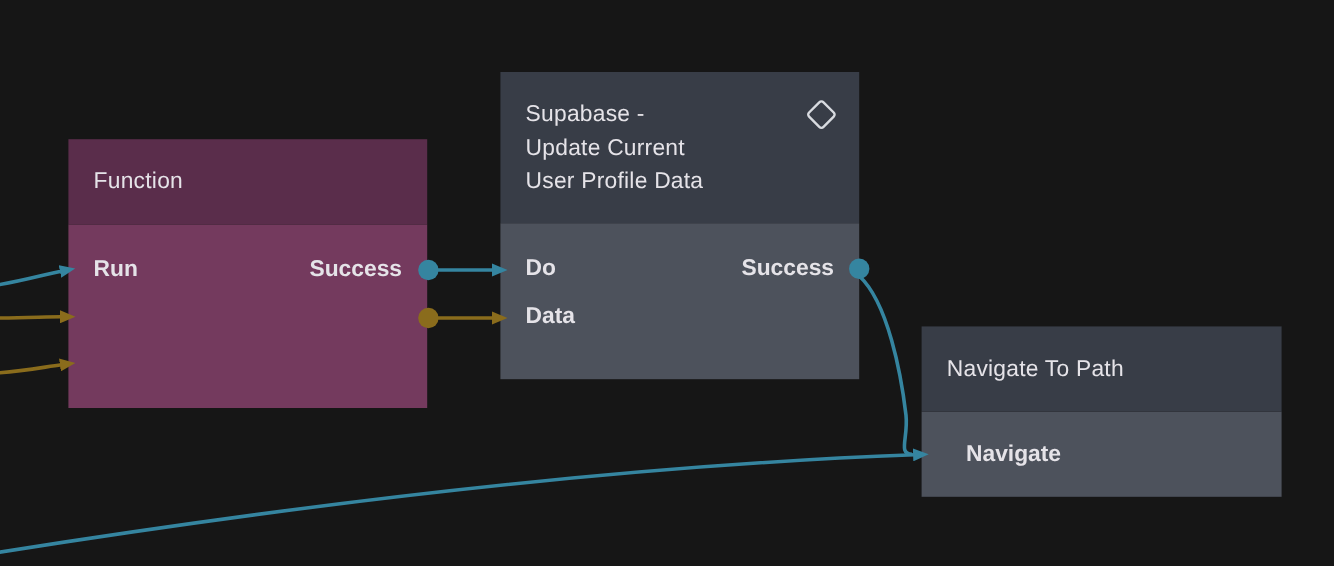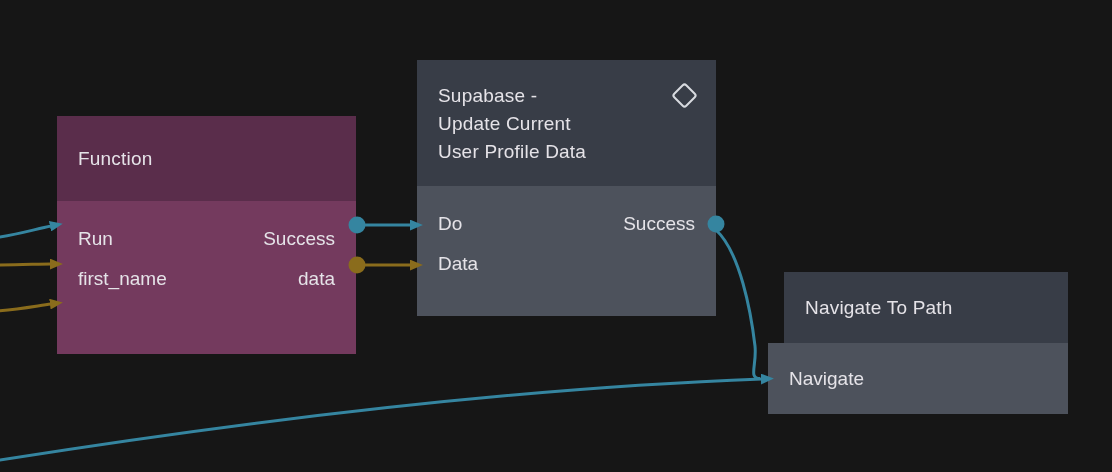--- a/index.html
+++ b/index.html
@@ -28,32 +28,33 @@
     letter-spacing: 0.2px;
   }
   .node-title { white-space: pre-line; line-height: 28px; }
   .node-body { padding-top: 18px; }
   .port-row {
     height: 40px;
     display: flex;
     align-items: center;
     justify-content: space-between;
     padding: 0 21px;
+    font-weight: bold;
   }
   .port-label { font-size: 19px; }
   
-  .node-function .node-header { background: var(--function_header, #5a2d4b); height: 85px; }
+  .node-function .node-header { background: var(--function_header, #5a2d4b); height: 71px; }
   .node-function .node-body   { background: var(--function_body, #743a5e); height: 135px; }
   
   .slate .node-header { background: var(--slate_header, #383d47); }
   .slate .node-body   { background: var(--slate_body, #4d525c); text-align: right; }
   .node-supabase .node-header { height: 126px; align-items: flex-start; padding-top: 22px; box-sizing: border-box; }
   .node-supabase .node-body   { height: 94px; box-sizing: content-box; padding-bottom: 18px; }
-  .node-navigate .node-header { height: 71px; margin-left: 16px; }
-  .node-navigate .node-body   { height: 55px; padding-top: 16px; }
+  .node-navigate .node-header { height: 71px; }
+  .node-navigate .node-body   { height: 55px; padding-top: 16px; padding-left: 16px; }
   
   .diamond {
     position: absolute;
     top: 26px; right: 22px;
     width: 15px; height: 15px;
     border: 2.5px solid #d8dbe0;
     border-radius: 3.5px;
     transform: rotate(45deg);
     background: transparent;
   }
@@ -76,24 +77,20 @@
 <div id="canvas">
 
   <div class="node node-function" style="left:57px; top:116px; width:299px;">
     <div class="node-header">
       <span class="node-title">Function</span>
     </div>
     <div class="node-body">
       <div class="port-row">
         <span class="port-label">Run</span>
         <span class="port-label">Success</span>
-      </div>
-      <div class="port-row">
-        <span class="port-label">first_name</span>
-        <span class="port-label">data</span>
       </div>
     </div>
   </div>
 
   <div class="node node-supabase slate" style="left:417px; top:60px; width:299px;">
     <div class="node-header">
       <span class="node-title">Supabase -
 Update Current
 User Profile Data</span>
       <span class="diamond"></span>

